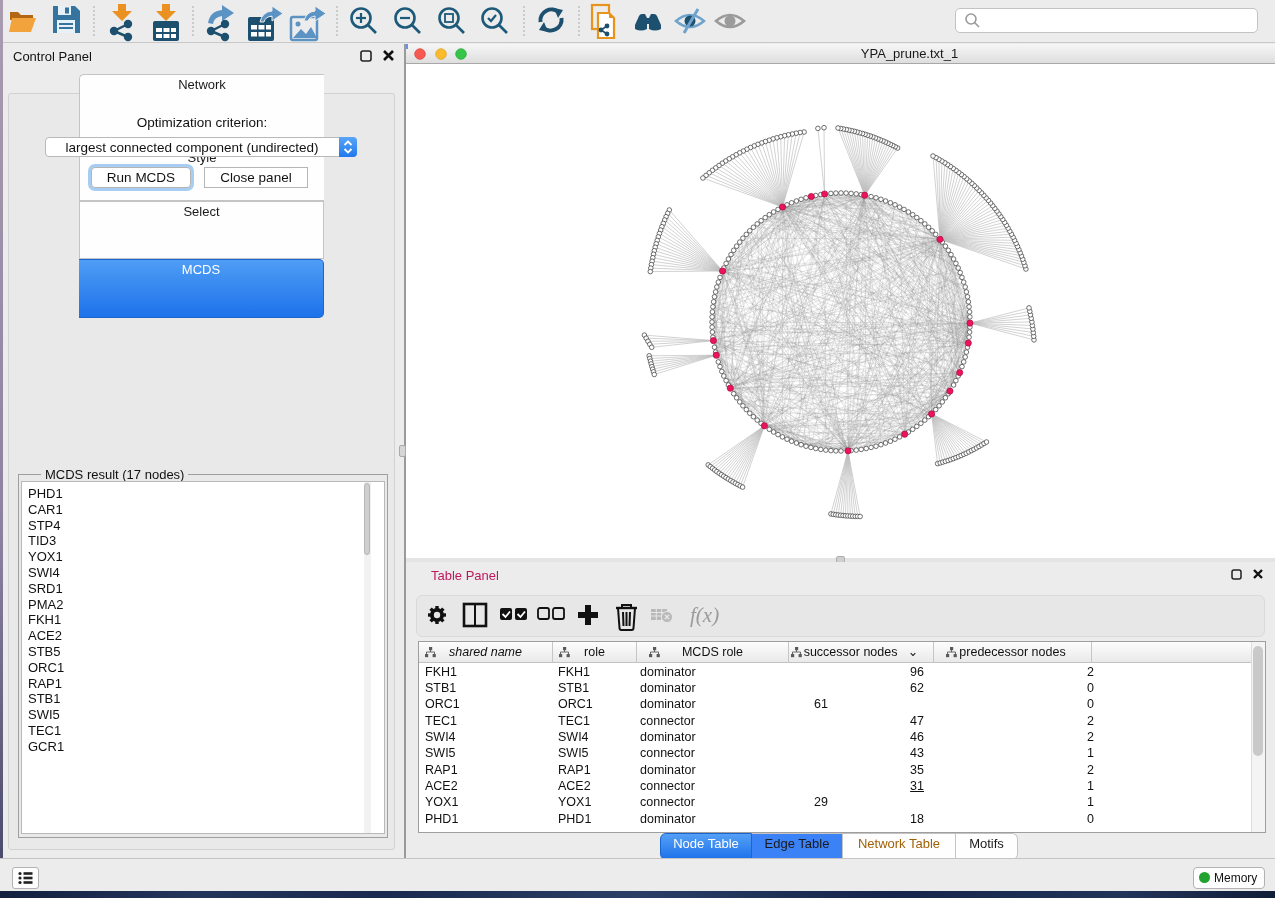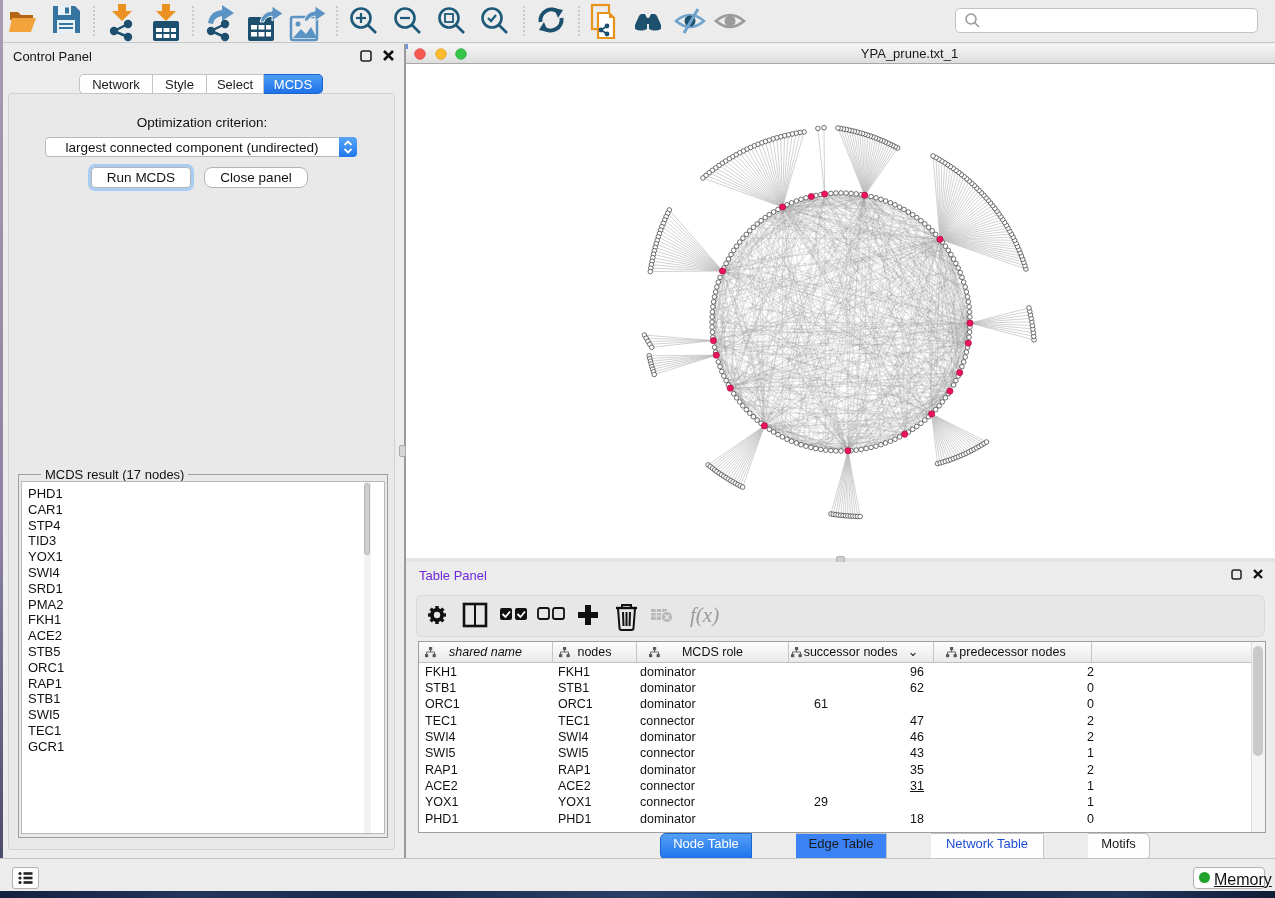--- a/index.html
+++ b/index.html
@@ -165,38 +165,38 @@
 
 <div class="abs" id="cpanel" style="left:3px;top:44px;width:401px;height:814px;background:#ececec;">
   <div class="abs" style="left:10px;top:5px;font-size:13px;color:#111;">Control Panel</div>
   <svg width="40" height="14" style="position:absolute;left:357px;top:6px">
     <rect x="1" y="1" width="10" height="10" fill="none" stroke="#222" stroke-width="1.6" rx="2"></rect>
     <path d="M24 1 L33 10 M33 1 L24 10" stroke="#111" stroke-width="2.6"></path>
   </svg>
 
   <div class="abs" style="left:5px;top:49px;width:387px;height:757px;background:#e9e9e9;border:1px solid #d2d2d2;border-radius:3px;"></div>
 
-  <div class="abs" style="left:76px;top:30px;width:245px;height:20px;display:flex;font-size:13px;">
+  <div class="abs" style="left:76px;top:30px;width:245px;height:32px;display:flex;font-size:13px;flex-direction:column;">
     <div style="flex:0 0 73px;background:#fefefe;border:1px solid #c4c4c4;border-right:none;border-radius:5px 0 0 5px;text-align:center;line-height:19px;color:#1a1a1a;">Network</div>
     <div style="flex:0 0 54px;background:#fefefe;border:1px solid #c4c4c4;border-right:none;text-align:center;line-height:19px;color:#1a1a1a;">Style</div>
     <div style="flex:0 0 58px;background:#fefefe;border:1px solid #c4c4c4;text-align:center;line-height:19px;color:#1a1a1a;">Select</div>
     <div style="flex:0 0 59px;background:linear-gradient(#4f9df5,#1d72ea);border:1px solid #1a66d0;border-left:none;border-radius:0 5px 5px 0;text-align:center;line-height:19px;color:#fff;">MCDS</div>
   </div>
   <div class="abs" style="left:54px;top:71px;width:290px;text-align:center;font-size:13.5px;color:#111;">Optimization criterion:</div>
 
   <div class="abs" style="left:42px;top:93px;width:312px;height:20px;background:#fff;border:1px solid #b9b9b9;border-radius:4px;"></div>
   <div class="abs" style="left:54px;top:96px;width:270px;text-align:center;font-size:13.5px;color:#111;">largest connected component (undirected)</div>
   <div class="abs" style="left:336px;top:93px;width:18px;height:20px;background:linear-gradient(#59a5f7,#1f78ee);border-radius:0 4px 4px 0;"></div>
   <svg width="18" height="20" style="position:absolute;left:336px;top:93px">
       <path d="M5.5 8 L9 4.5 L12.5 8" stroke="#fff" stroke-width="1.8" fill="none"></path>
       <path d="M5.5 12 L9 15.5 L12.5 12" stroke="#fff" stroke-width="1.8" fill="none"></path>
     </svg>
 
   <div class="abs" style="left:88px;top:123px;width:100px;height:21px;background:#fff;border:1px solid #b5b5b5;border-radius:4px;box-shadow:0 0 0 3px #a8cdf2;text-align:center;line-height:20px;font-size:13.5px;color:#111;">Run MCDS</div>
-  <div class="abs" style="left:201px;top:123px;width:104px;height:21px;background:#fff;border:1px solid #b5b5b5;border-radius:8px;text-align:center;line-height:20px;font-size:13.5px;color:#111;">Close panel</div>
+  <div class="abs" style="left:201px;top:123px;width:104px;height:21px;background:#fff;border:1px solid #b5b5b5;border-radius:0;text-align:center;line-height:20px;font-size:13.5px;color:#111;">Close panel</div>
 
   <div class="abs" style="left:15px;top:430px;width:370px;height:364px;border:1px solid #9f9f9f;"></div>
   <div class="abs" style="left:22px;top:423px;background:#e9e9e9;padding:0 4px;font-size:13px;color:#111;margin-left:16px;">MCDS result (17 nodes)</div>
   <div class="abs" style="left:18px;top:437px;width:364px;height:353px;background:#fff;border:1px solid #b9b9b9;font-size:13px;color:#111;line-height:15.8px;padding:4px 0 0 6px;">PHD1<br>CAR1<br>STP4<br>TID3<br>YOX1<br>SWI4<br>SRD1<br>PMA2<br>FKH1<br>ACE2<br>STB5<br>ORC1<br>RAP1<br>STB1<br>SWI5<br>TEC1<br>GCR1</div>
   <div class="abs" style="left:361px;top:438px;width:7px;height:351px;background:#f2f2f2;"></div>
   <div class="abs" style="left:361px;top:439px;width:6px;height:72px;background:#cfcfcf;border:1px solid #b5b5b5;border-radius:3px;"></div>
 </div>
 
 <div class="abs" style="left:404px;top:44px;width:2px;height:814px;background:#9a9a9a;"></div>
 <div class="abs" style="left:399px;top:445px;width:7px;height:12px;background:#d6d6d6;border:1px solid #aaa;border-radius:2px;"></div>
@@ -599,21 +599,21 @@
         <circle cx="931.6" cy="413.9" r="3.1"></circle>
         <circle cx="904.7" cy="434.2" r="3.1"></circle>
       </g>
 </svg>
 </div>
 
 <div class="abs" style="left:406px;top:558px;width:869px;height:4px;background:#e4e4e4;"></div>
 <div class="abs" style="left:836px;top:556px;width:9px;height:7px;background:#cfcfcf;border:1px solid #b0b0b0;border-radius:2px;"></div>
 
 <div class="abs" id="tpanel" style="left:406px;top:562px;width:869px;height:296px;background:#ececec;">
-  <div class="abs" style="left:13px;top:6px;font-size:13px;color:#6d28d9;">Table Panel</div>
+  <div class="abs" style="left:25px;top:6px;font-size:13px;color:#be185d;">Table Panel</div>
   <svg width="40" height="14" style="position:absolute;left:825px;top:7px">
     <rect x="1" y="1" width="9" height="9" fill="none" stroke="#222" stroke-width="1.5" rx="2"></rect>
     <path d="M23 1 L31 9 M31 1 L23 9" stroke="#111" stroke-width="2.4"></path>
   </svg>
 
   <div class="abs" style="left:10px;top:33px;width:849px;height:42px;background:#e7e7e7;border:1px solid #dadada;border-radius:6px;"></div>
   <svg width="330" height="42" style="position:absolute;left:14px;top:33px">
 
     <g transform="translate(17,20)" fill="#111">
       <circle r="7"></circle>
@@ -669,21 +669,21 @@
       <path d="M13.8 5.8 l4.4 4.4 M18.2 5.8 l-4.4 4.4" stroke="#e7e7e7" stroke-width="1.4"></path>
     </g>
 
     <text x="270" y="27" font-size="21" font-style="italic" fill="#9a9a9a" font-family="Liberation Serif,serif">f(x)</text>
   </svg>
 
   <div class="abs" style="left:12px;top:79px;width:848px;height:192px;background:#fff;border:1px solid #9e9e9e;"></div>
   <div class="abs" id="thead" style="left:13px;top:80px;width:846px;height:21px;background:linear-gradient(#fdfdfd,#e9e9e9);border-bottom:1px solid #c2c2c2;"></div>
 
   <div class="abs" style="left:13px;top:80px;width:134px;height:21px;border-right:1px solid #c6c6c6;text-align:center;font-size:12.5px;color:#111;line-height:21px;font-style:italic;">shared name</div>
-  <div class="abs" style="left:147px;top:80px;width:84px;height:21px;border-right:1px solid #c6c6c6;text-align:center;font-size:12.5px;color:#111;line-height:21px;">nodes</div>
+  <div class="abs" style="left:147px;top:80px;width:84px;height:21px;border-right:1px solid #c6c6c6;text-align:center;font-size:12.5px;color:#111;line-height:21px;">role</div>
   <div class="abs" style="left:231px;top:80px;width:152px;height:21px;border-right:1px solid #c6c6c6;text-align:center;font-size:12.5px;color:#111;line-height:21px;">MCDS role</div>
   <div class="abs" style="left:383px;top:80px;width:145px;height:21px;border-right:1px solid #c6c6c6;text-align:center;font-size:12.5px;color:#111;line-height:21px;">successor nodes&nbsp;&nbsp;&nbsp;⌄</div>
   <div class="abs" style="left:528px;top:80px;width:158px;height:21px;border-right:1px solid #c6c6c6;text-align:center;font-size:12.5px;color:#111;line-height:21px;">predecessor nodes</div>
   <svg width="11" height="11" style="position:absolute;left:19px;top:85px">
       <g fill="#5a5a5a">
         <rect x="4" y="0" width="3.2" height="3.2"></rect>
         <rect x="0" y="7" width="3.2" height="3.2"></rect>
         <rect x="7.6" y="7" width="3.2" height="3.2"></rect>
       </g>
       <path d="M5.5 3 v2 M1.5 7 v-2 h8 v2" stroke="#5a5a5a" stroke-width="0.9" fill="none"></path>
@@ -789,38 +789,38 @@
         <span class="abs" style="left:139px;top:1px;">PHD1</span>
         <span class="abs" style="left:221px;top:1px;">dominator</span>
         <span class="abs" style="left:395px;top:1px;width:110px;text-align:right;">18</span>
         <span class="abs" style="left:565px;top:1px;width:110px;text-align:right;">0</span>
       </div>
   </div>
 
   <div class="abs" style="left:845px;top:80px;width:14px;height:190px;background:#f4f4f4;border-left:1px solid #ddd;"></div>
   <div class="abs" style="left:847px;top:84px;width:10px;height:110px;background:#c9c9c9;border-radius:5px;"></div>
 
-  <div class="abs" style="left:254px;top:271px;height:27px;display:flex;font-size:13px;gap:44px;">
+  <div class="abs" style="left:254px;top:271px;height:27px;display:flex;font-size:13px;">
     <div style="flex:0 0 92px;background:linear-gradient(#55a0f6,#1d72ea);border:1px solid #1a66d0;border-radius:6px 0 0 6px;color:#fff;text-align:center;line-height:20px;">Node Table</div>
     <div style="flex:0 0 91px;background:#3b82f6;border:1px solid #c4c4c4;border-left:none;color:#1a1a1a;text-align:center;line-height:20px;">Edge Table</div>
-    <div style="flex:0 0 113px;background:#fefefe;border:1px solid #c4c4c4;border-left:none;color:#1d4ed8;text-align:center;line-height:20px;">Network Table</div>
+    <div style="flex:0 0 113px;background:#fefefe;border:1px solid #c4c4c4;border-left:none;color:#a16207;text-align:center;line-height:20px;">Network Table</div>
     <div style="flex:0 0 62px;background:#fefefe;border:1px solid #c4c4c4;border-left:none;border-radius:0 6px 6px 0;color:#1a1a1a;text-align:center;line-height:20px;">Motifs</div>
   </div>
 </div>
 
 <div class="abs" id="statusbar" style="left:0;top:858px;width:1275px;height:33px;background:#ececec;border-top:1px solid #c4c4c4;">
   <div class="abs" style="left:12px;top:8px;width:27px;height:22px;background:#fdfdfd;border:1px solid #b2b2b2;border-radius:3px;"></div>
   <svg width="27" height="22" style="position:absolute;left:12px;top:8px">
     <g fill="#222">
         <circle cx="8" cy="6.5" r="1.6"></circle>
         <circle cx="8" cy="11" r="1.6"></circle>
         <circle cx="8" cy="15.5" r="1.6"></circle>
     <rect x="11.5" y="5.2" width="9" height="2.6"></rect>
         <rect x="11.5" y="9.7" width="9" height="2.6"></rect>
         <rect x="11.5" y="14.2" width="9" height="2.6"></rect>
       </g>
   </svg>
   <div class="abs" style="left:1193px;top:8px;width:72px;height:22px;background:#fdfdfd;border:1px solid #b2b2b2;border-radius:4px;"></div>
   <div class="abs" style="left:1199px;top:13px;width:11px;height:11px;border-radius:50%;background:#1fa32e;"></div>
-  <div class="abs" style="left:1214px;top:12px;font-size:16px;color:#111;text-decoration:underline;">Memory</div>
+  <div class="abs" style="left:1214px;top:12px;font-size:12px;color:#111;">Memory</div>
 </div>
 
 <div class="abs" style="left:0;top:891px;width:1275px;height:7px;background:linear-gradient(90deg,#13203e,#24355c 15%,#1a2a4e 30%,#2b3f66 50%,#16254a 70%,#22345a 88%,#101d38);"></div>
 
 </body></html>

